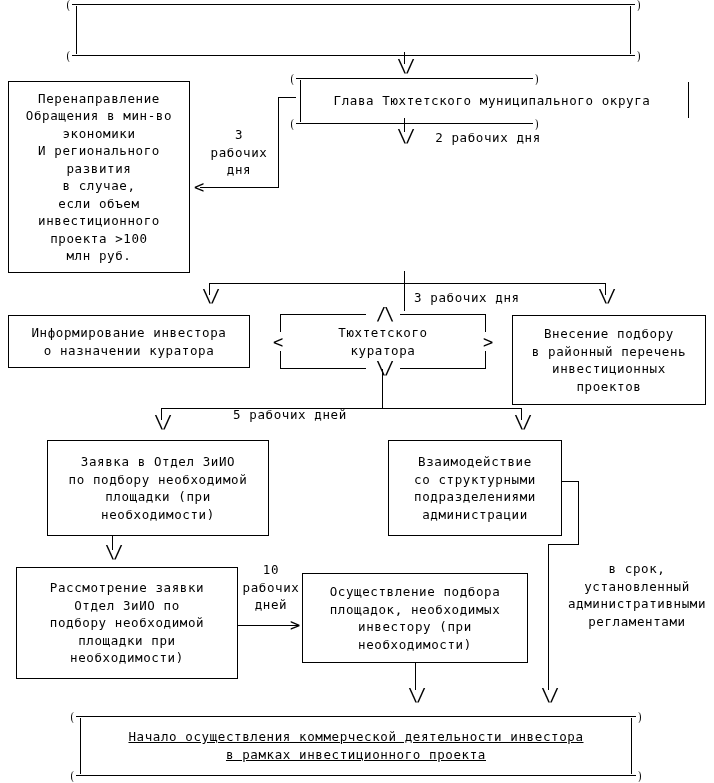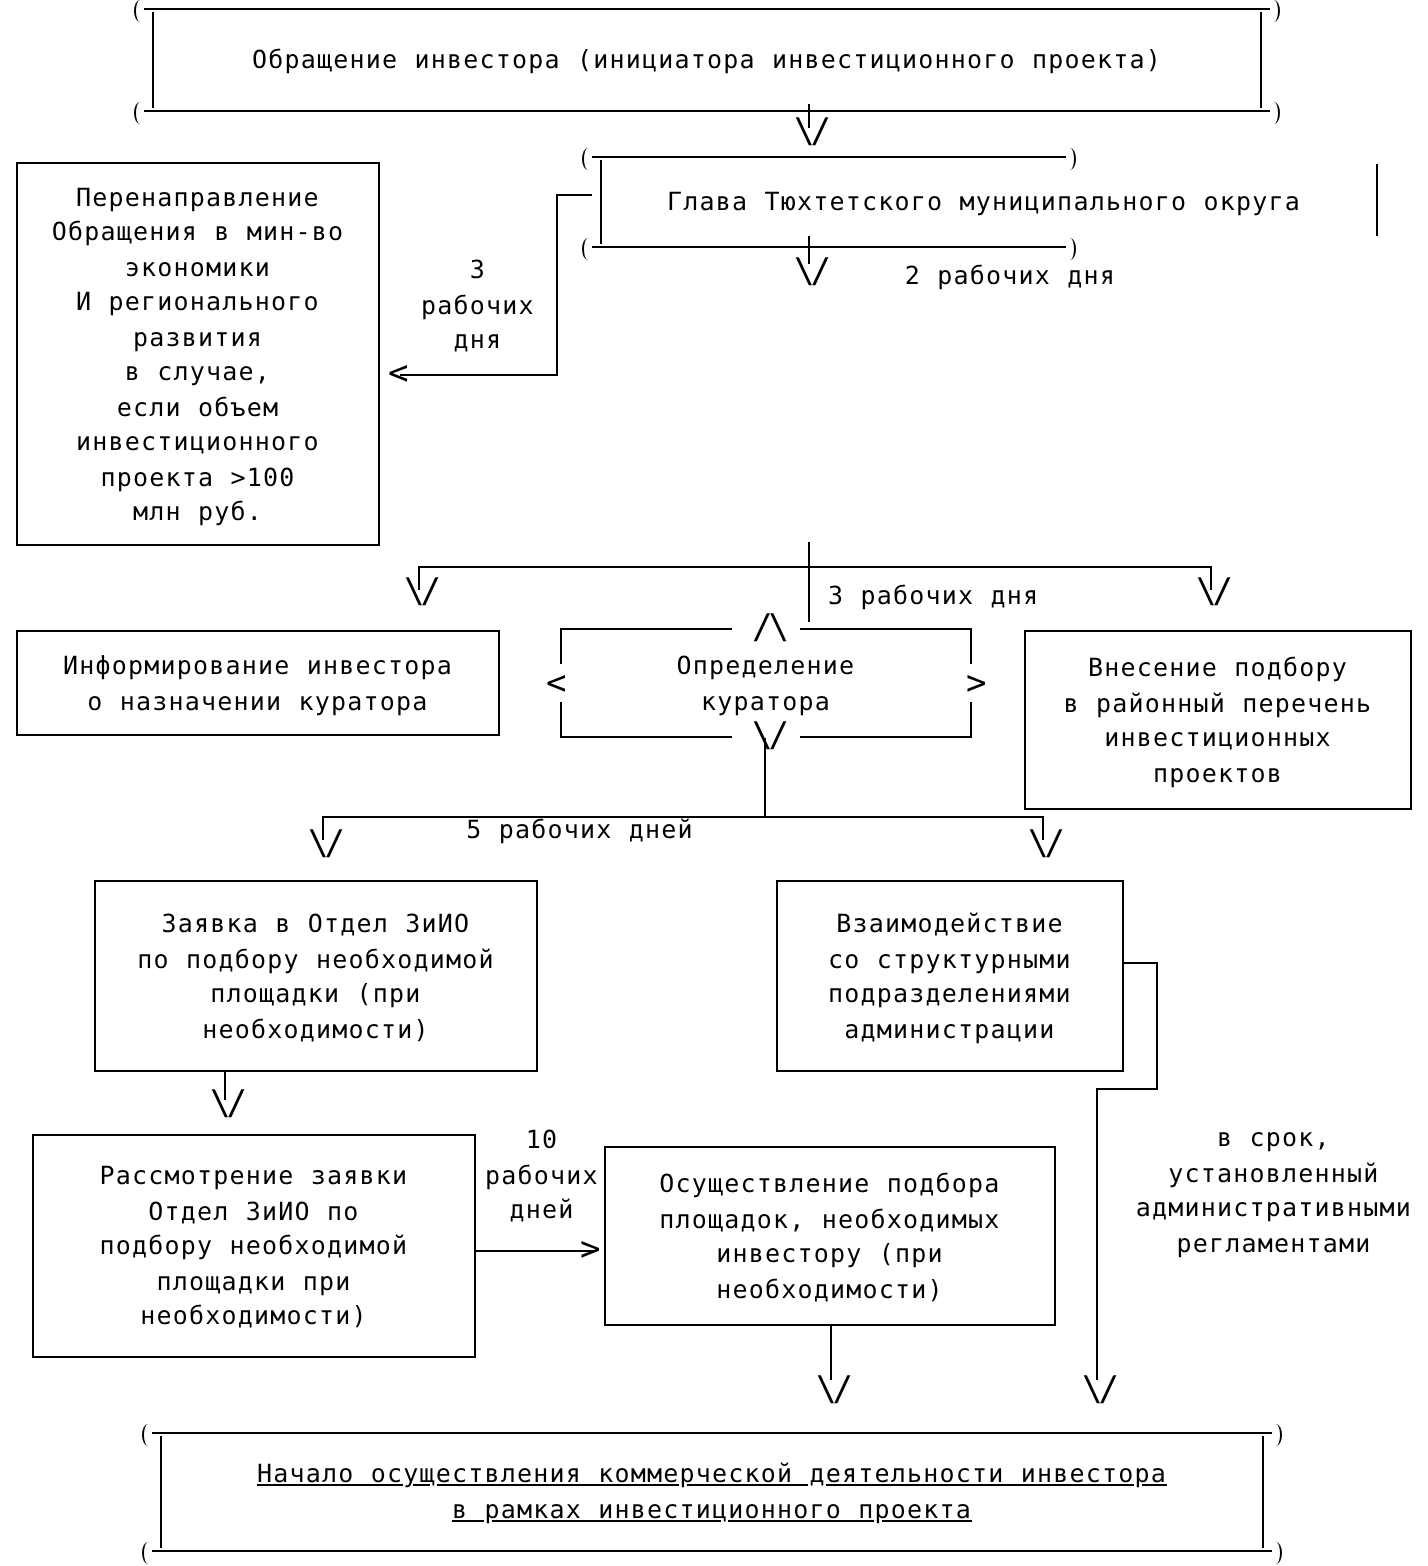--- a/index.html
+++ b/index.html
@@ -62,21 +62,20 @@
 </style>
 </head>
 <body>
 
 <div id="stage">
 
   <div class="term" style="left:72px;top:4px;width:563px;height:52px;">
     <div class="hrule top"></div>
     <div class="vbar" style="left:4px;"></div>
     <div class="vbar" style="right:4px;"></div>
-    <span>Обращение инвестора (инициатора инвестиционного проекта)</span>
     <div class="hrule bot"></div>
   </div>
 
   <div class="vline" style="left:404px;top:52px;height:12px;"></div>
   <div class="ah" style="left:397px;top:58px;">\/</div>
 
   <div class="term" style="left:296px;top:78px;width:237px;height:46px;">
     <div class="hrule top"></div>
     <div class="vbar" style="left:4px;"></div>
     <div class="hrule bot"></div>
@@ -88,21 +87,21 @@
   <div class="hline" style="left:278px;top:97px;width:18px;"></div>
   <div class="vline" style="left:278px;top:97px;height:90px;"></div>
   <div class="hline" style="left:200px;top:187px;width:79px;"></div>
   <div class="ah" style="left:194px;top:179px;">&lt;</div>
   <div class="lbl" style="left:203px;top:126px;width:72px;">3
 рабочих
 дня</div>
 
   <div class="vline" style="left:404px;top:118px;height:14px;"></div>
   <div class="ah" style="left:397px;top:128px;">\/</div>
-  <div class="lbl" style="left:418px;top:129px;width:140px;text-align:right;">2 рабочих дня</div>
+  <div class="lbl" style="left:418px;top:129px;width:140px;text-align:center;">2 рабочих дня</div>
 
   <div class="box" style="left:8px;top:81px;width:182px;height:192px;">
     <span>Перенаправление
 Обращения в мин-во
 экономики
 И регионального
 развития
 в случае,
 если объем
 инвестиционного
@@ -131,21 +130,21 @@
     <div class="hline" style="left:8px;bottom:0;width:86px;"></div>
     <div class="hline" style="left:128px;bottom:0;width:86px;"></div>
     <div class="vline" style="left:8px;top:0;height:18px;"></div>
     <div class="vline" style="left:8px;bottom:0;height:18px;"></div>
     <div class="vline" style="left:213px;top:0;height:18px;"></div>
     <div class="vline" style="left:213px;bottom:0;height:18px;"></div>
     <div class="ah" style="left:104px;top:-8px;">/\</div>
     <div class="ah" style="left:104px;top:46px;">\/</div>
     <div class="ah" style="left:1px;top:20px;">&lt;</div>
     <div class="ah" style="left:211px;top:20px;">&gt;</div>
-    <div class="lbl" style="left:20px;top:10px;width:182px;">Определение
+    <div class="lbl" style="left:20px;top:10px;width:182px;">Тюхтетского
 куратора</div>
   </div>
 
   <div class="box" style="left:512px;top:315px;width:194px;height:90px;">
     <span>Внесение подбору
 в районный перечень
 инвестиционных
 проектов</span>
   </div>
 

